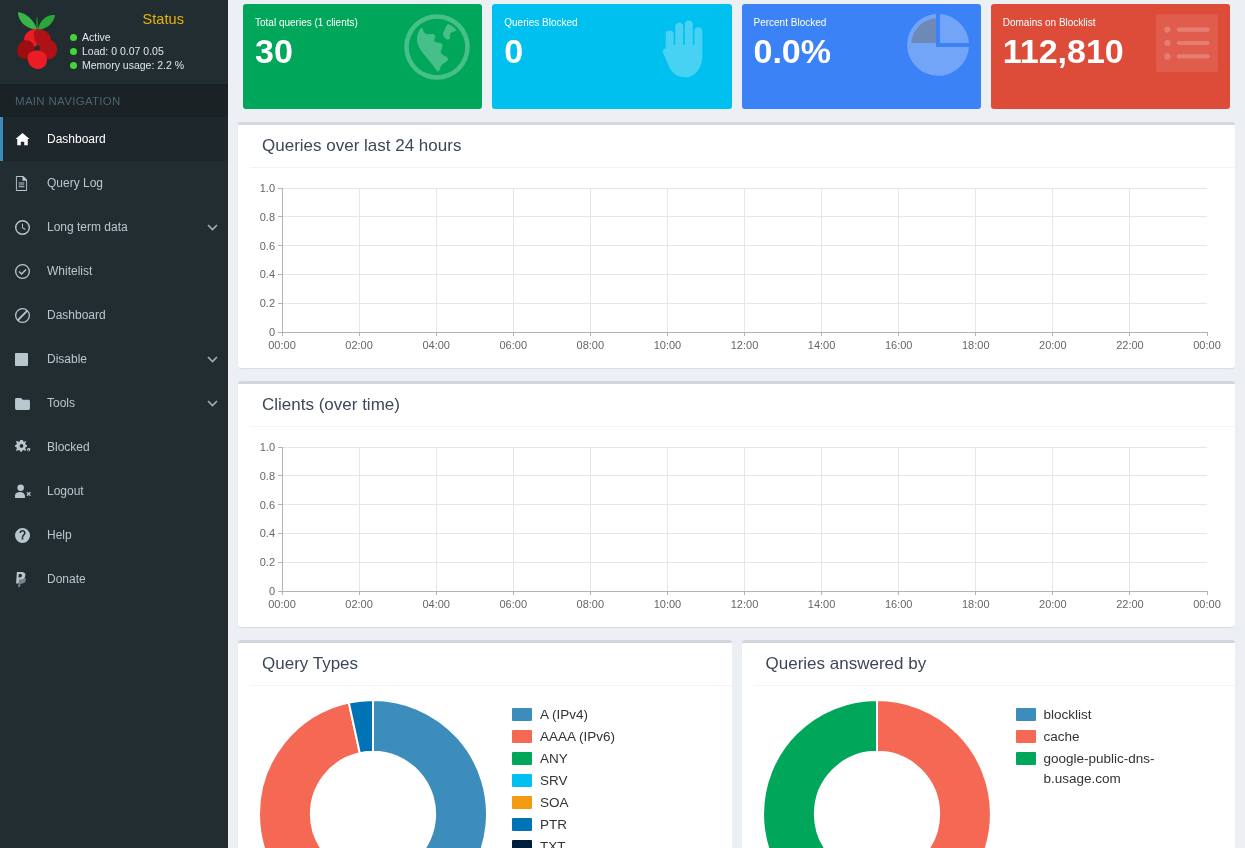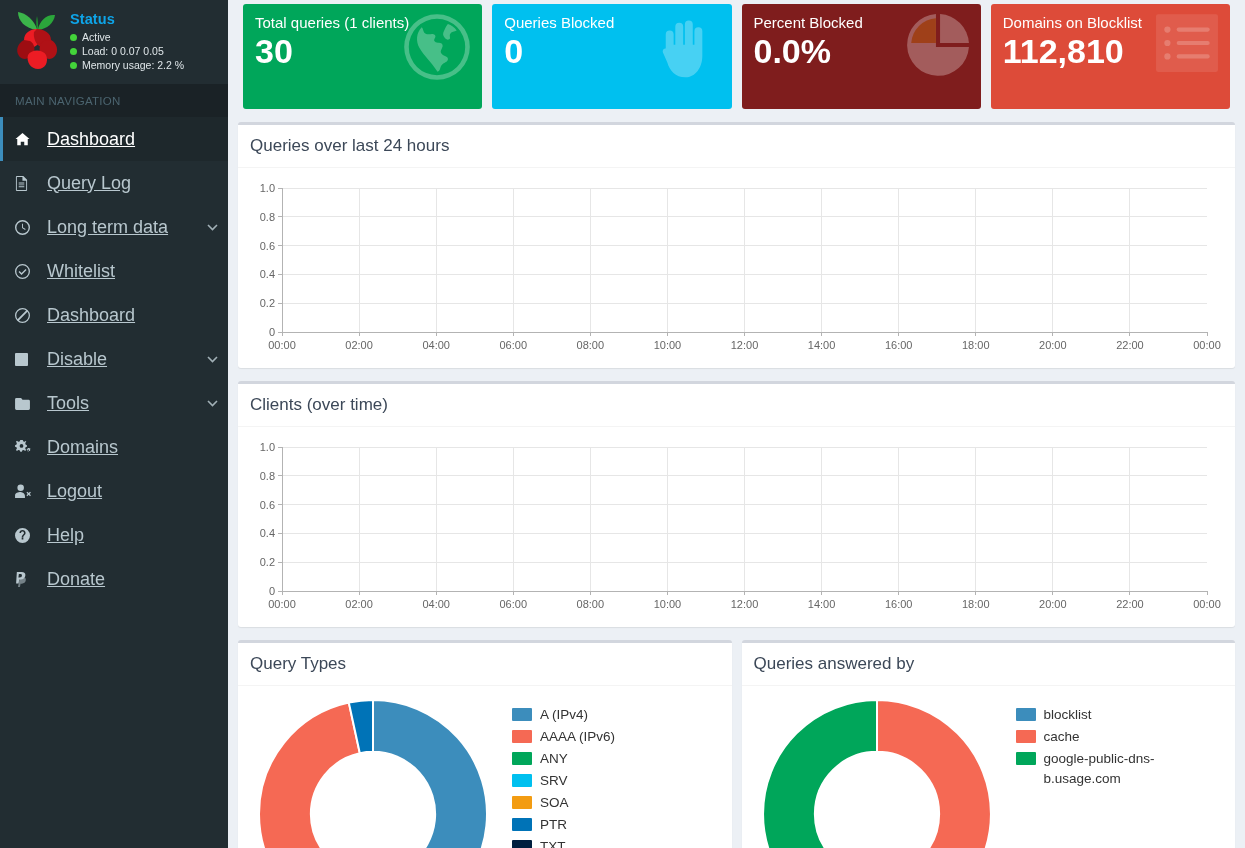--- a/index.html
+++ b/index.html
@@ -22,22 +22,22 @@
   }
   .user-panel {
     display: flex; align-items: flex-start;
     padding: 8px 8px 10px 8px;
     height: 84px;
   }
   .logo-wrap { width: 58px; min-width: 58px; padding-top: 2px; padding-left: 4px; }
   .logo-wrap svg { display: block; }
   .status-block { padding-left: 4px; padding-top: 3px; }
   .status-title {
-    color: #0ea5e9; font-size: 14.5px; font-weight: bold;
-    letter-spacing: .1px; margin-bottom: 3px;
+    color: #eab308; font-size: 14.5px; font-weight: normal;
+    letter-spacing: .1px; margin-bottom: 3px; text-align: right;
   }
   .status-line {
     font-size: 10.5px; color: #dfe6e9;
     line-height: 14px; white-space: nowrap;
     display: flex; align-items: center;
   }
   .dot {
     width: 7px; height: 7px; border-radius: 50%;
     background: #43d43a; margin-right: 5px; display: inline-block;
     flex-shrink: 0;
@@ -50,25 +50,24 @@
     letter-spacing: .3px;
     height: 33px;
     display: flex; align-items: center;
   }
   .nav-list { list-style: none; }
   .nav-item {
     display: flex; align-items: center;
     height: 44px;
     padding: 0 10px 0 12px;
     color: #b8c7ce;
-    font-size: 18px;
+    font-size: 12px;
     border-left: 3px solid transparent;
     cursor: pointer;
     position: relative;
-    text-decoration: underline;
   }
   .nav-item.active {
     background: #1e282c;
     color: #fff;
     border-left-color: #3c8dbc;
   }
   .nav-icon {
     width: 24px; min-width: 24px;
     display: flex; align-items: center; justify-content: flex-start;
     margin-right: 8px;
@@ -94,54 +93,55 @@
   .stat-col { width: 25%; padding: 0 5px; }
   .stat-box {
     position: relative;
     height: 105px;
     border-radius: 3px;
     overflow: hidden;
     color: #fff;
     padding: 10px 12px;
   }
   .stat-label {
-    font-size: 15px;
+    font-size: 10px;
     position: relative; z-index: 2;
     line-height: 18px;
     white-space: nowrap;
   }
   .stat-value {
     font-size: 34px; font-weight: bold;
     position: relative; z-index: 2;
     line-height: 38px;
   }
   .stat-icon {
     position: absolute;
     right: 10px; top: 8px;
     z-index: 1;
     opacity: .28;
   }
   .stat-icon svg { display: block; fill: #fff; }
   .stat-green  { background: #00a65a; }
   .stat-blue   { background: #00c0ef; }
-  .stat-yellow { background: #7f1d1d; }
+  .stat-yellow { background: #3b82f6; }
   .stat-red    { background: #dd4b39; }
 
   
   .box {
     background: #fff;
     border-top: 3px solid #d2d6de;
     border-radius: 3px;
     margin-top: 13px;
     box-shadow: 0 1px 1px rgba(0,0,0,.08);
     position: relative;
   }
   .box-header {
     padding: 11px 12px 11px 12px;
     border-bottom: 1px solid #f4f4f4;
+    margin-left: 12px;
   }
   .box-title {
     font-size: 17px;
     color: #3c4858;
     font-weight: normal;
     line-height: 20px;
   }
   .box-body { padding: 10px; }
 
   
@@ -286,21 +286,21 @@
             </svg>
           </span>
         </li>
         <li class="nav-item">
           <span class="nav-icon">
             <svg width="16" height="14" viewBox="0 0 17 15">
               <path d="M5.6 0 4.9 1.5l-1.6.3-1.2-1L.9 2l1 1.2-.3 1.6L0 5.5v1.6l1.6.7.3 1.6-1 1.2 1.2 1.2 1.2-1 1.6.3.7 1.5h1.6l.7-1.5 1.6-.3 1.2 1 1.2-1.2-1-1.2.3-1.6 1.5-.7V5.5l-1.5-.7-.3-1.6 1-1.2L11.7.8l-1.2 1-1.6-.3L8.2 0H5.6zm1.3 4.3a2 2 0 1 1 0 4 2 2 0 0 1 0-4z"></path>
               <path d="M13.8 8.5 13.4 9.5l-1.1.2.6 1 .2 1.1 1 .6 1-.6 1.1-.2-.2-1.1.6-1-1-.6-1.1-.2-.7-.2zm.3 1.8a.8.8 0 1 1 0 1.6.8.8 0 0 1 0-1.6z"></path>
             </svg>
           </span>
-          <span class="nav-label">Domains</span>
+          <span class="nav-label">Blocked</span>
         </li>
         <li class="nav-item">
           <span class="nav-icon">
             <svg width="16" height="14" viewBox="0 0 17 15">
               <path d="M6 7.5A3.5 3.5 0 1 0 6 .5a3.5 3.5 0 0 0 0 7zm0 1.2c-2.8 0-6 1.4-6 3.2V15h10.6v-2.1c0-1.8-2-4.2-4.6-4.2z"></path>
               <path d="M13.2 8.2 12.2 9.2 13.6 10.6 12.2 12 13.2 13 14.6 11.6 16 13 17 12 15.6 10.6 17 9.2 16 8.2 14.6 9.6z"></path>
             </svg>
           </span>
           <span class="nav-label">Logout</span>
         </li>

